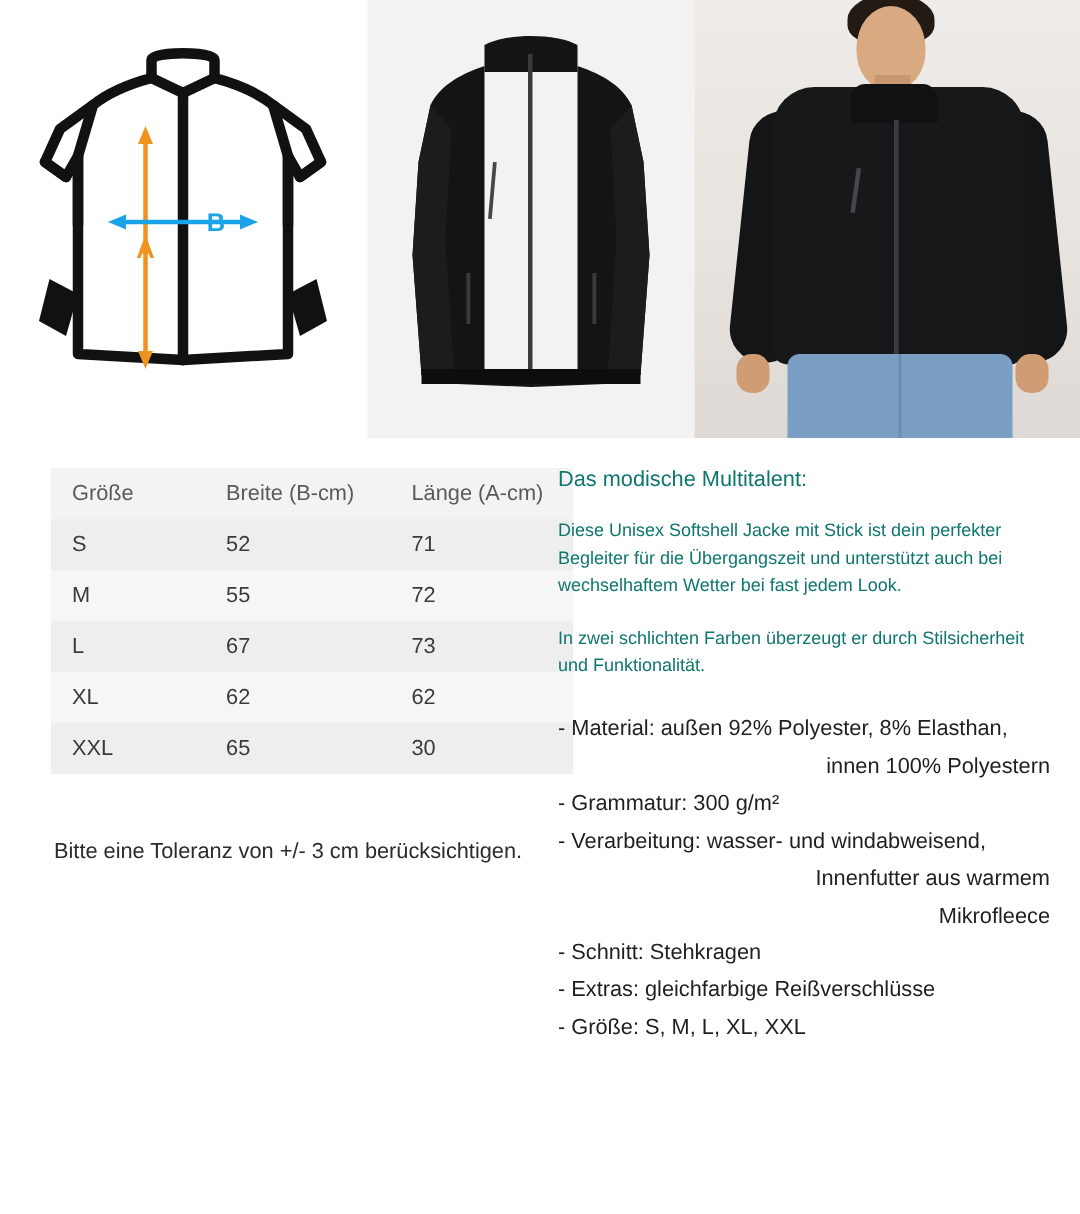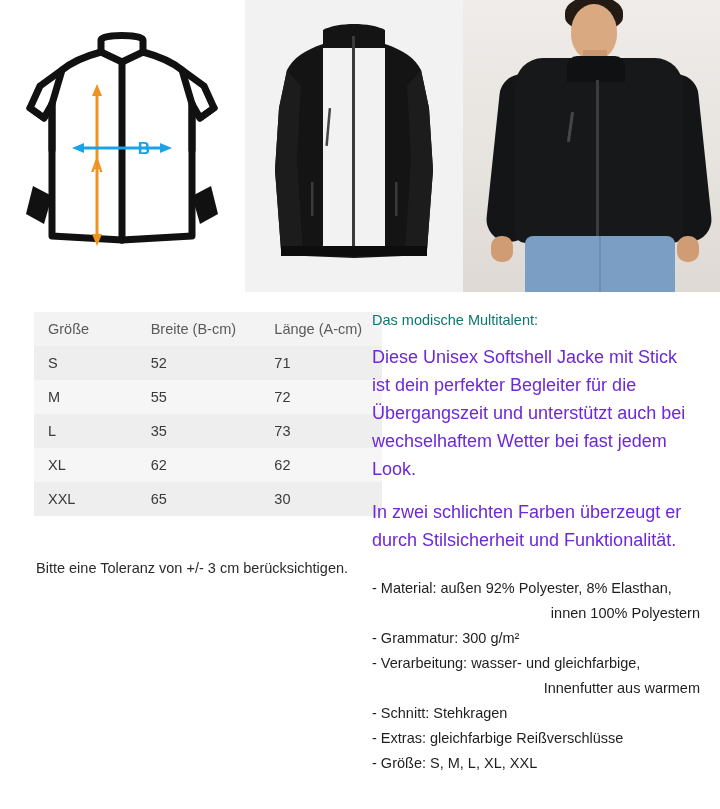--- a/index.html
+++ b/index.html
@@ -193,23 +193,23 @@
     color: #2b2b2b;
     padding-left: 2px;
   }
 
   .desc-title {
     font-size: 14.5px;
     color: #0f766e;
     margin: 0 0 16px 0;
   }
   .desc-para {
-    font-size: 18px;
+    font-size: 12px;
     line-height: 1.55;
-    color: #6d28d9;
+    color: #0f766e;
     margin: 0 0 16px 0;
   }
   .spec-list {
     font-size: 14.5px;
     line-height: 1.58;
     color: #1f1f1f;
     margin-top: 22px;
   }
   .spec-item { margin-bottom: 2px; }
   .spec-sub {
@@ -330,21 +330,21 @@
             <td>52</td>
             <td>71</td>
           </tr>
           <tr class="even">
             <td>M</td>
             <td>55</td>
             <td>72</td>
           </tr>
           <tr class="odd">
             <td>L</td>
-            <td>35</td>
+            <td>67</td>
             <td>73</td>
           </tr>
           <tr class="even">
             <td>XL</td>
             <td>62</td>
             <td>62</td>
           </tr>
           <tr class="odd">
             <td>XXL</td>
             <td>65</td>
@@ -358,22 +358,23 @@
 
     <div class="right-col">
       <p class="desc-title">Das modische Multitalent:</p>
       <p class="desc-para">Diese Unisex Softshell Jacke mit Stick ist dein perfekter Begleiter für die Übergangszeit und unterstützt auch bei wechselhaftem Wetter bei fast jedem Look.</p>
       <p class="desc-para">In zwei schlichten Farben überzeugt er durch Stilsicherheit und Funktionalität.</p>
 
       <div class="spec-list">
         <div class="spec-item">- Material: außen 92% Polyester, 8% Elasthan,</div>
         <div class="spec-item spec-sub">innen 100% Polyestern</div>
         <div class="spec-item">- Grammatur: 300 g/m²</div>
-        <div class="spec-item">- Verarbeitung: wasser- und gleichfarbige,</div>
+        <div class="spec-item">- Verarbeitung: wasser- und windabweisend,</div>
         <div class="spec-item spec-sub">Innenfutter aus warmem</div>
+        <div class="spec-item spec-sub">Mikrofleece</div>
         <div class="spec-item">- Schnitt: Stehkragen</div>
         <div class="spec-item">- Extras: gleichfarbige Reißverschlüsse</div>
         <div class="spec-item">- Größe: S, M, L, XL, XXL</div>
       </div>
     </div>
   </div>
 
 </div>
 
 </body></html>

